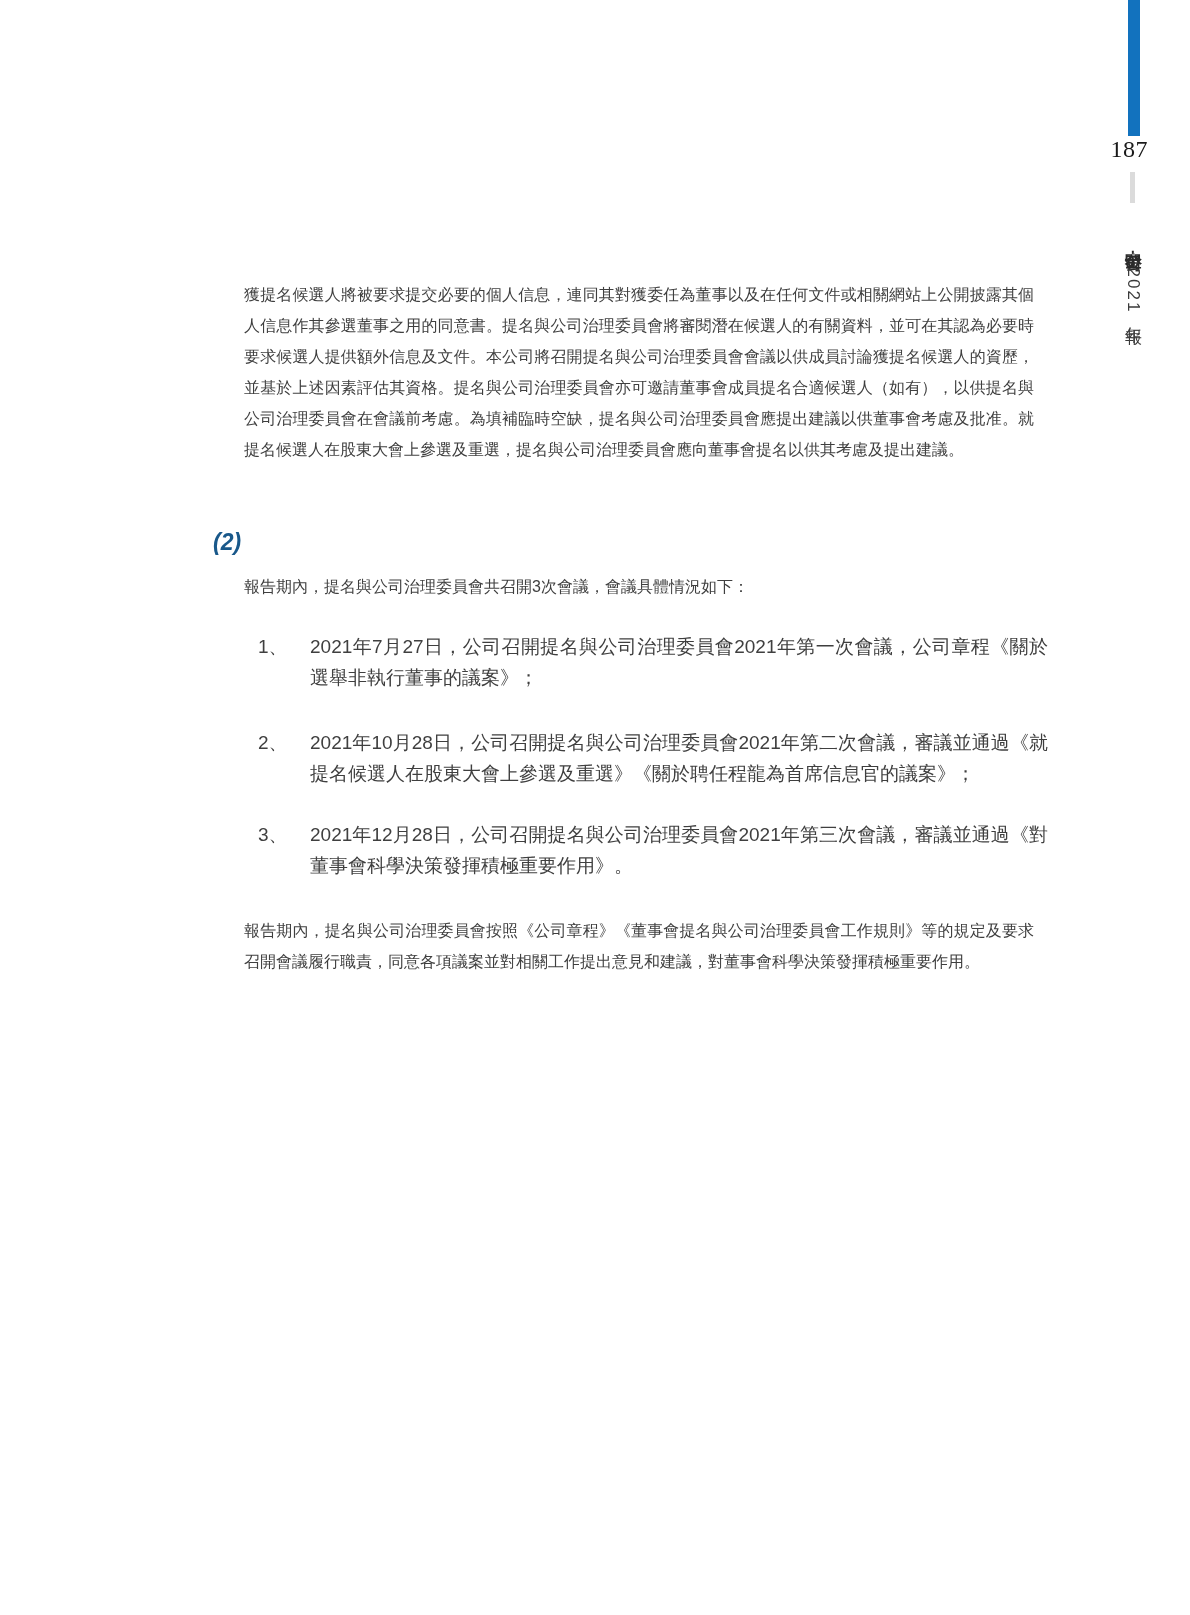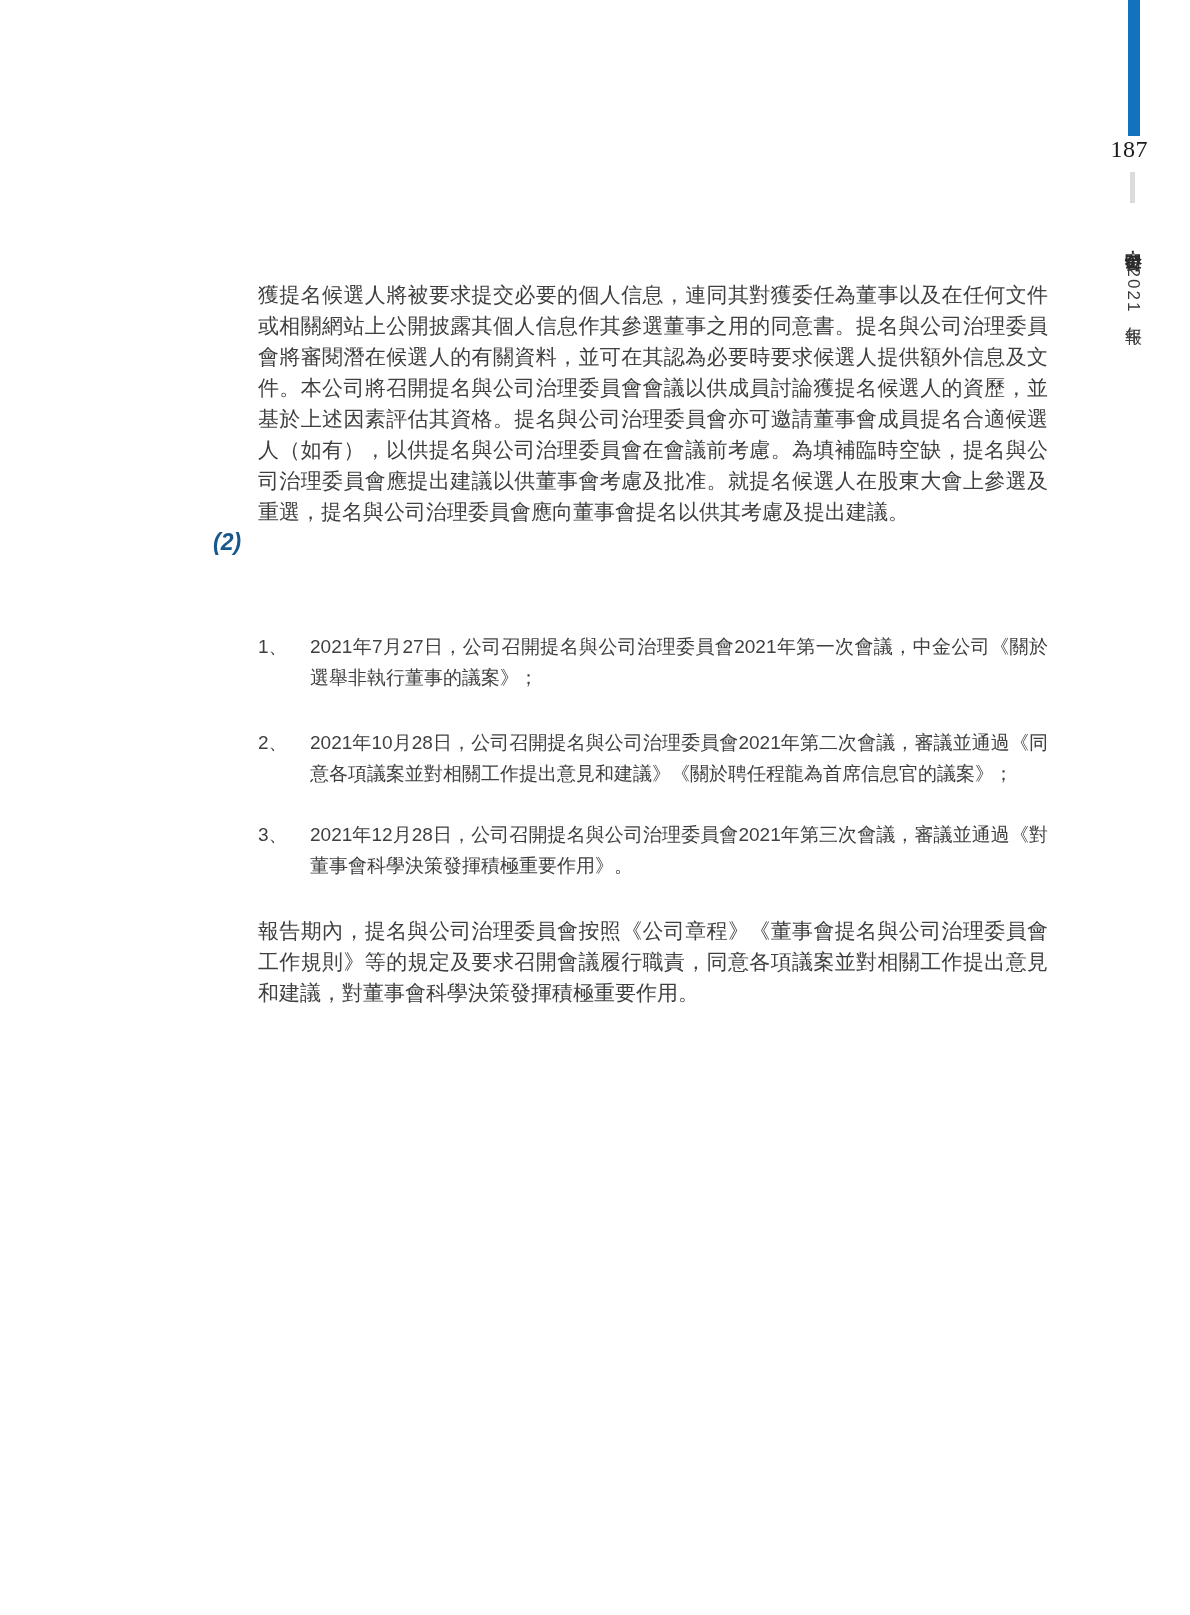--- a/index.html
+++ b/index.html
@@ -56,23 +56,23 @@
   .vertical-title .company{font-weight:bold;color:#2b2b2b;}
   .vertical-title .dot{
     font-size:10px;
     color:#9a9a9a;
     padding:9px 0;
   }
   .vertical-title .year{color:#3a3a3a;}
   
   .body-text{
     position:absolute;
-    left:258px;
+    left:244px;
     width:790px;
-    font-size:21px;
+    font-size:16px;
     line-height:31px;
     font-weight:300;
     color:var(--body-text);
     text-align:justify;
     text-justify:inter-character;
   }
   .p-nomination{top:279px;}
   .section-heading{
     position:absolute;
     left:213px; top:528px;
@@ -118,29 +118,30 @@
   <div class="vertical-title">
     <span class="company">中金公司</span><span class="dot">•</span><span class="year">2021年報</span>
   </div>
 
   <p class="body-text p-nomination">獲提名候選人將被要求提交必要的個人信息，連同其對獲委任為董事以及在任何文件或相關網站上公開披露其個人信息作其參選董事之用的同意書。提名與公司治理委員會將審閱潛在候選人的有關資料，並可在其認為必要時要求候選人提供額外信息及文件。本公司將召開提名與公司治理委員會會議以供成員討論獲提名候選人的資歷，並基於上述因素評估其資格。提名與公司治理委員會亦可邀請董事會成員提名合適候選人（如有），以供提名與公司治理委員會在會議前考慮。為填補臨時空缺，提名與公司治理委員會應提出建議以供董事會考慮及批准。就提名候選人在股東大會上參選及重選，提名與公司治理委員會應向董事會提名以供其考慮及提出建議。</p>
 
   <div class="section-heading">
     <span class="sec-num">(2)</span>
   </div>
 
+  <p class="body-text p-intro">報告期內，提名與公司治理委員會共召開3次會議，會議具體情況如下：</p>
 
   <div class="meeting-item meeting-1">
     <span class="item-num">1、</span>
-    <span class="item-text">2021年7月27日，公司召開提名與公司治理委員會2021年第一次會議，中金公司《關於選舉非執行董事的議案》；</span>
+    <span class="item-text">2021年7月27日，公司召開提名與公司治理委員會2021年第一次會議，公司章程《關於選舉非執行董事的議案》；</span>
   </div>
 
   <div class="meeting-item meeting-2">
     <span class="item-num">2、</span>
-    <span class="item-text">2021年10月28日，公司召開提名與公司治理委員會2021年第二次會議，審議並通過《同意各項議案並對相關工作提出意見和建議》《關於聘任程龍為首席信息官的議案》；</span>
+    <span class="item-text">2021年10月28日，公司召開提名與公司治理委員會2021年第二次會議，審議並通過《就提名候選人在股東大會上參選及重選》《關於聘任程龍為首席信息官的議案》；</span>
   </div>
 
   <div class="meeting-item meeting-3">
     <span class="item-num">3、</span>
     <span class="item-text">2021年12月28日，公司召開提名與公司治理委員會2021年第三次會議，審議並通過《對董事會科學決策發揮積極重要作用》。</span>
   </div>
 
   <p class="body-text p-closing">報告期內，提名與公司治理委員會按照《公司章程》《董事會提名與公司治理委員會工作規則》等的規定及要求召開會議履行職責，同意各項議案並對相關工作提出意見和建議，對董事會科學決策發揮積極重要作用。</p>
 
 </div>

